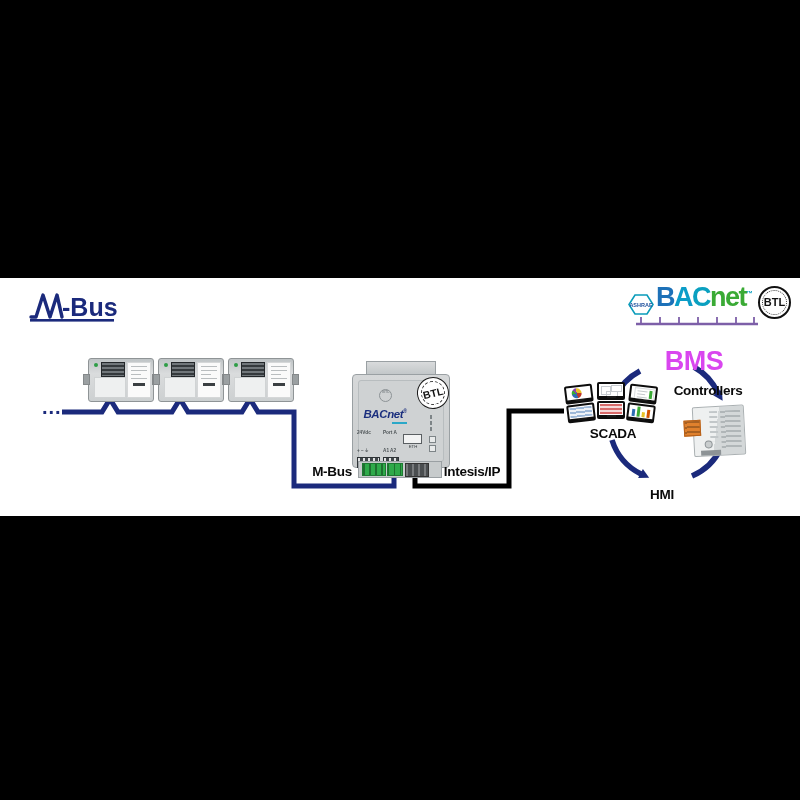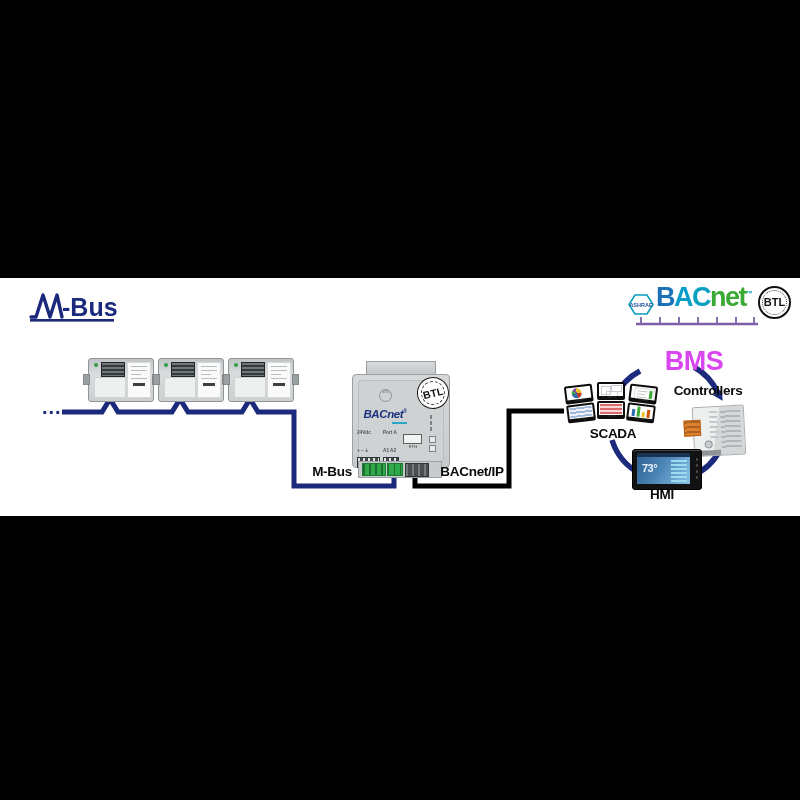--- a/index.html
+++ b/index.html
@@ -241,21 +241,21 @@
   <div class="abs gw" id="gw-bottom"></div>
   <div class="abs gw greenblk" style="left:362px;top:463px;width:22px;height:11px"></div>
   <div class="abs gw greenblk" style="left:387px;top:463px;width:14px;height:11px"></div>
   <div class="abs gw" id="gw-conn"></div>
   <div class="abs" id="gw-stamp">
     <div class="ring"></div>
     <div class="btl-txt">BTL</div>
   </div>
 
   <div class="lbl" style="left:300px;top:464px;width:64px">M-Bus</div>
-  <div class="lbl" style="left:430px;top:464px;width:84px">BACnet/IP</div>
+  <div class="lbl" style="left:430px;top:464px;width:84px">Intesis/IP</div>
 
   <div class="abs" id="bms-title">BMS</div>
 
   <div class="abs" id="monitors">
     <div class="mcol" style="left:0;top:3px;transform:rotate(-7deg)">
       <div class="monitor">
           <div class="mscreen">
             <div class="pie"></div>
           </div>
           <div class="mstand"></div>
@@ -312,34 +312,14 @@
   <div class="abs" id="plc">
     <div class="pbody">
       <div class="vents"></div>
       <div class="vents2"></div>
       <div class="foot"></div>
       <div class="port"></div>
     </div>
     <div class="orange"></div>
   </div>
 
-  <div class="abs" id="hmi">
-    <div class="screen">
-      <div class="tb"></div>
-      <div class="temp">73°</div>
-      <div class="menu">
-        <i style="top:7px"></i>
-          <i style="top:11px"></i>
-          <i style="top:15px"></i>
-          <i style="top:19px"></i>
-          <i style="top:23px"></i>
-          <i style="top:27px"></i>
-      </div>
-    </div>
-    <div class="dots">
-      <i style="top:8px"></i>
-        <i style="top:14px"></i>
-        <i style="top:20px"></i>
-        <i style="top:26px"></i>
-    </div>
-  </div>
   <div class="lbl" style="left:638px;top:487px;width:48px">HMI</div>
 </div>
 
 </body></html>

